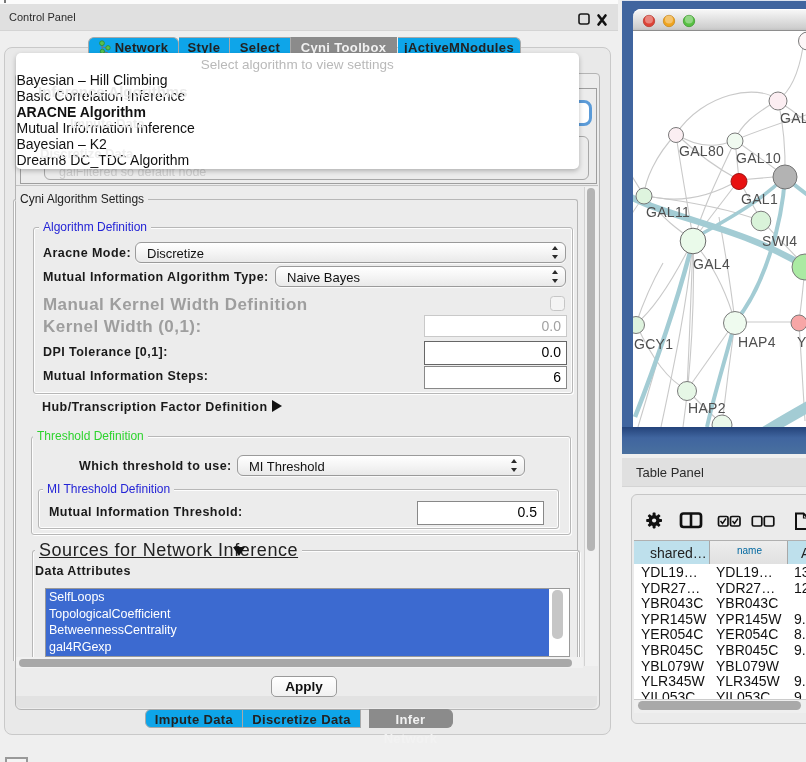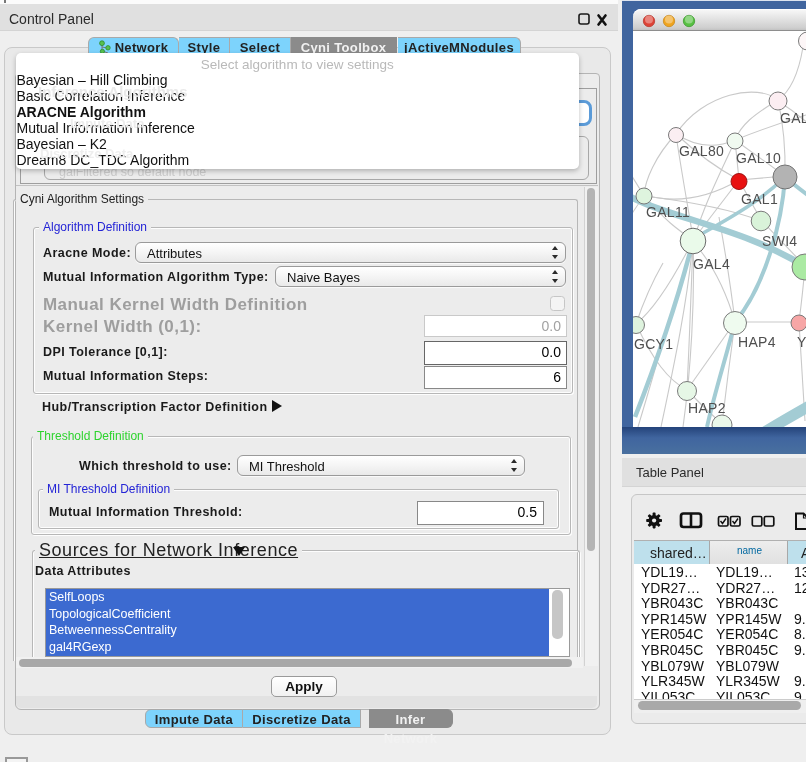--- a/index.html
+++ b/index.html
@@ -17,32 +17,32 @@
          background:linear-gradient(#ffffff 0%,#f6f6f6 45%,#e9e9e9 100%);
          box-shadow:0 1px 1px rgba(255,255,255,.8);}
   .combo .ct{position:absolute;left:11px;top:2.5px;font-size:13px;color:#111;}
   .stp{position:absolute;right:6px;top:3px;width:7px;height:13px;}
   .stp:before{content:"";position:absolute;left:0;top:0;border-left:3px solid transparent;
      border-right:3px solid transparent;border-bottom:4.8px solid #2a2a2a;}
   .stp:after{content:"";position:absolute;left:0;bottom:0;border-left:3px solid transparent;
      border-right:3px solid transparent;border-top:4.8px solid #2a2a2a;}
   .fld{position:absolute;background:#fff;font-size:14px;text-align:right;}
   .tab{position:absolute;top:0;height:100%;box-sizing:border-box;
-       border:1px solid #a9a9a9;border-left:none;background:#7dd3fc;
+       border:1px solid #a9a9a9;border-left:none;background:#0ea5e9;
        font-size:13px;font-weight:bold;color:#222;text-align:center;letter-spacing:0.35px;}
   .tabsel{background:#8b8b8b;color:#f2f2f2;border-color:#8b8b8b;}
 </style>
 </head>
 <body>
 
 <div class="abs" style="left:0;top:0;width:618px;height:4px;background:#fbfbfb;"></div>
 <div class="abs" style="left:4px;top:0;width:2px;height:3px;background:#777;"></div>
 
 <div class="abs" style="left:0;top:4px;width:618px;height:27px;background:#e0e0e0;border-bottom:1px solid #d4d4d4;box-sizing:border-box;"></div>
-<div class="abs" style="left:9px;top:11px;font-size:14px;color:#2b2b2b;">Control Panel</div>
+<div class="abs" style="left:9px;top:11px;font-size:11px;color:#2b2b2b;">Control Panel</div>
 
 <svg class="abs" style="left:577px;top:12px;" width="34" height="15" viewBox="0 0 34 15">
   <rect x="2" y="2" width="10" height="10" rx="2" fill="none" stroke="#1a1a1a" stroke-width="1.6"></rect>
   <path d="M21.5 3.5 L28.5 12.5 M28.5 3.5 L21.5 12.5" stroke="#111" stroke-width="2.6" stroke-linecap="round"></path>
 </svg>
 
 <div class="abs" style="left:4px;top:47px;width:605px;height:686px;background:#e9e9e9;
      border:1px solid #c9c9c9;border-radius:8px;"></div>
 
 <div class="abs" style="left:15px;top:73px;width:583px;height:635px;background:#ececec;
@@ -59,21 +59,21 @@
 <div class="abs" style="left:16px;top:185px;width:582px;height:1px;background:#c2c2c2;"></div>
 
 <div class="gbox" style="left:13px;top:199px;width:563px;height:461px;border-radius:3px 3px 0 0;border-bottom:none;box-shadow:inset 1px 0 0 #fdfdfd;"></div>
 <div class="gcap" style="left:16px;top:192.5px;color:#222;">Cyni Algorithm Settings</div>
 
 <div class="gbox" style="left:33px;top:227px;width:538px;height:165px;"></div>
 <div class="gcap" style="left:39px;top:220.5px;color:#2424d6;">Algorithm Definition</div>
 
 <div class="lbl abs" style="left:43px;top:246px;">Aracne Mode:</div>
 <div class="combo" style="left:135px;top:242px;width:429px;">
-  <div class="ct">Attributes</div>
+  <div class="ct">Discretize</div>
     <div class="stp"></div>
 </div>
 <div class="lbl abs" style="left:43px;top:270px;">Mutual Information Algorithm Type:</div>
 <div class="combo" style="left:275px;top:266px;width:289px;">
   <div class="ct">Naive Bayes</div>
     <div class="stp"></div>
 </div>
 <div class="glbl abs" style="left:43px;top:295px;">Manual Kernel Width Definition</div>
 <div class="abs" style="left:550px;top:296px;width:13px;height:13px;border:1px solid #c6c6c6;
      border-radius:3.5px;background:#f4f4f4;"></div>

